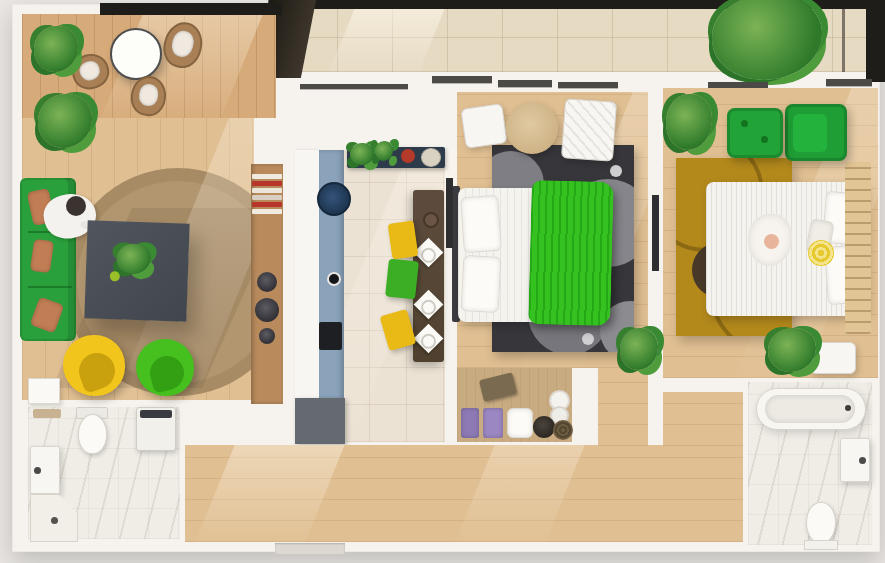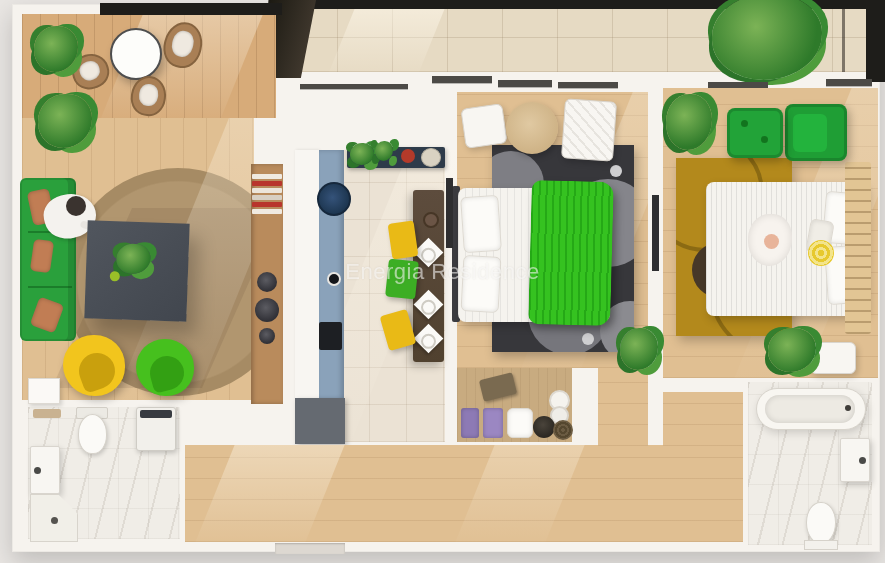--- a/index.html
+++ b/index.html
@@ -254,14 +254,13 @@
   <div class="abs tub" style="left:756px;top:388px;width:108px;height:40px;">
     <div class="inner"></div>
     <div class="abs dot" style="right:14px;top:16px;width:6px;height:6px;background:#3f3d39;z-index:2;"></div>
   </div>
   <div class="abs whitebox" style="left:840px;top:438px;width:28px;height:42px;border-radius:2px;">
     <div class="abs dot" style="right:3px;top:18px;width:7px;height:7px;background:#4a4a48;"></div>
   </div>
   <div class="abs toilet-bowl" style="left:806px;top:502px;width:28px;height:40px;border-radius:48% 48% 50% 50%;"></div>
   <div class="abs" style="left:804px;top:540px;width:32px;height:8px;background:#f3f1ec;border:1px solid #d6d2ca;"></div>
 
-  <div class="abs watermark">Energia Residence</div>
 </div>
 
 </body></html>

